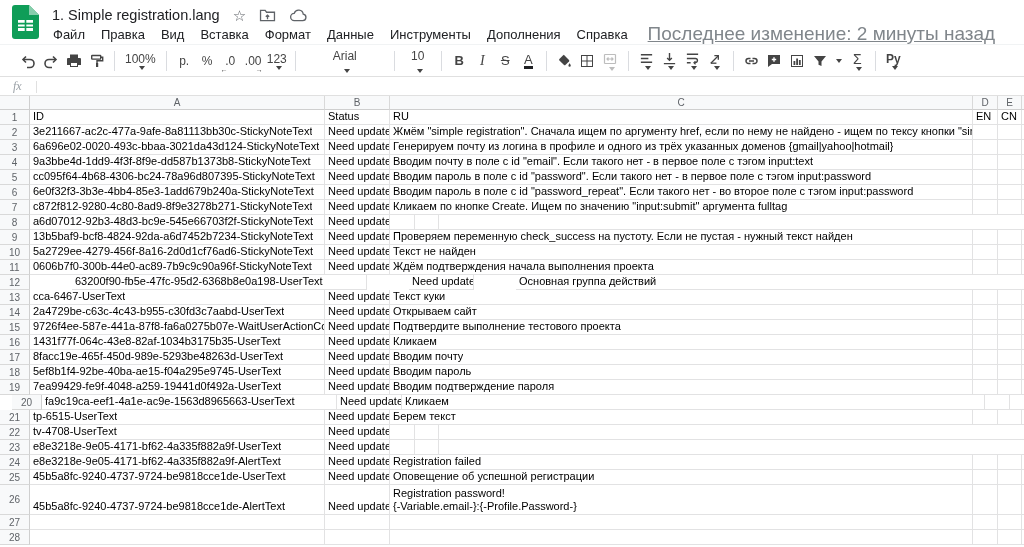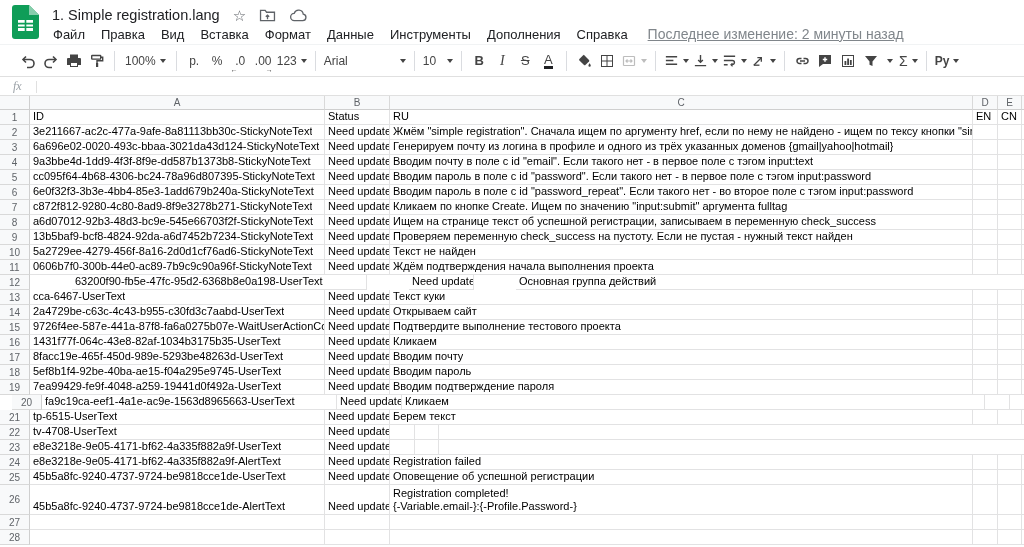--- a/index.html
+++ b/index.html
@@ -9,29 +9,29 @@
     font-family:"Liberation Sans", sans-serif; -webkit-font-smoothing:antialiased;
   }
   
   .appbar { position:absolute; left:0; top:0; width:1024px; height:44px; background:#fff; }
   .logo { position:absolute; left:12px; top:5px; width:27px; height:34px; }
   .title-row { position:absolute; left:52px; top:5px; height:20px; display:flex; align-items:center; }
   .doc-title { font-size:14.5px; color:#202124; white-space:nowrap; }
   .title-ico { margin-left:13px; color:#5f6368; font-size:15px; line-height:1; display:flex; align-items:center; }
   .menu-row { position:absolute; left:45px; top:25px; height:18px; display:flex; align-items:center; }
   .menu-item { padding:1px 8px; font-size:13px; color:#202124; cursor:default; border-radius:3px; }
-  .last-edit { margin-left:12px; font-size:14px; color:#80868b; text-decoration:underline; white-space:nowrap; }
+  .last-edit { margin-left:12px; font-size:19px; color:#80868b; text-decoration:underline; white-space:nowrap; }
   
   .toolbar {
     position:absolute; left:0; top:44px; width:1024px; height:33px; background:#fff;
     border-top:1px solid #f1f3f4; border-bottom:1px solid #e0e0e0;
     display:flex; align-items:center; padding-left:16px;
   }
   .tbtn { height:24px; min-width:23px; padding:0 2px; display:flex; align-items:center; justify-content:center;
-          color:#444; font-size:13px; border-radius:2px; position:relative; }
+          color:#444; font-size:13px; border-radius:2px; position:relative;flex-direction:column; }
   .tbtn.txt { font-size:12px; color:#444; }
   .sep { width:1px; height:20px; background:#dadce0; margin:0 6px; flex:none; }
   .caret { width:0; height:0; border-left:3.5px solid transparent; border-right:3.5px solid transparent;
            border-top:4px solid #444; margin-left:4px; flex:none; }
   .caret.gray { border-top-color:#bdbdbd; }
   .zoom-box { display:flex; align-items:center; padding:0 4px; }
   .font-box { display:flex; align-items:center; justify-content:space-between; width:86px; padding:0 2px; }
   .size-box { display:flex; align-items:center; justify-content:space-between; width:34px; padding:0 2px; }
   .bold { font-weight:bold; font-size:13px; }
   .italic { font-family:"Liberation Serif", serif; font-style:italic; font-size:14px; }
@@ -403,23 +403,20 @@
         <div class="cell fill"></div>
       </div>
       <div class="g-row" style="height: 15px;">
         <div class="gutter">8</div>
         <div class="cell" style="width: 295px;">
           <span>a6d07012-92b3-48d3-bc9e-545e66703f2f-StickyNoteText</span>
         </div>
         <div class="cell" style="width: 65px;">
           <span>Need update</span>
         </div>
-        <div class="cell" style="width: 583px;">
-          <span>Ищем на странице текст об успешной регистрации, записываем в переменную check_success</span>
-        </div>
         <div class="cell" style="width: 25px;">
           <span></span>
         </div>
         <div class="cell" style="width: 24px;">
           <span></span>
         </div>
         <div class="cell fill"></div>
       </div>
       <div class="g-row" style="height: 15px;">
         <div class="gutter">9</div>
@@ -740,21 +737,21 @@
       </div>
       <div class="g-row" style="height: 30px;">
         <div class="gutter">26</div>
         <div class="cell" style="width: 295px;">
           <span>45b5a8fc-9240-4737-9724-be9818cce1de-AlertText</span>
         </div>
         <div class="cell" style="width: 65px;">
           <span>Need update</span>
         </div>
         <div class="cell" style="width: 583px;">
-          <span class="multiline">Registration completed!
+          <span class="multiline">Registration password!
 {-Variable.email-}:{-Profile.Password-}</span>
         </div>
         <div class="cell" style="width: 25px;">
           <span></span>
         </div>
         <div class="cell" style="width: 24px;">
           <span></span>
         </div>
         <div class="cell fill"></div>
       </div>

